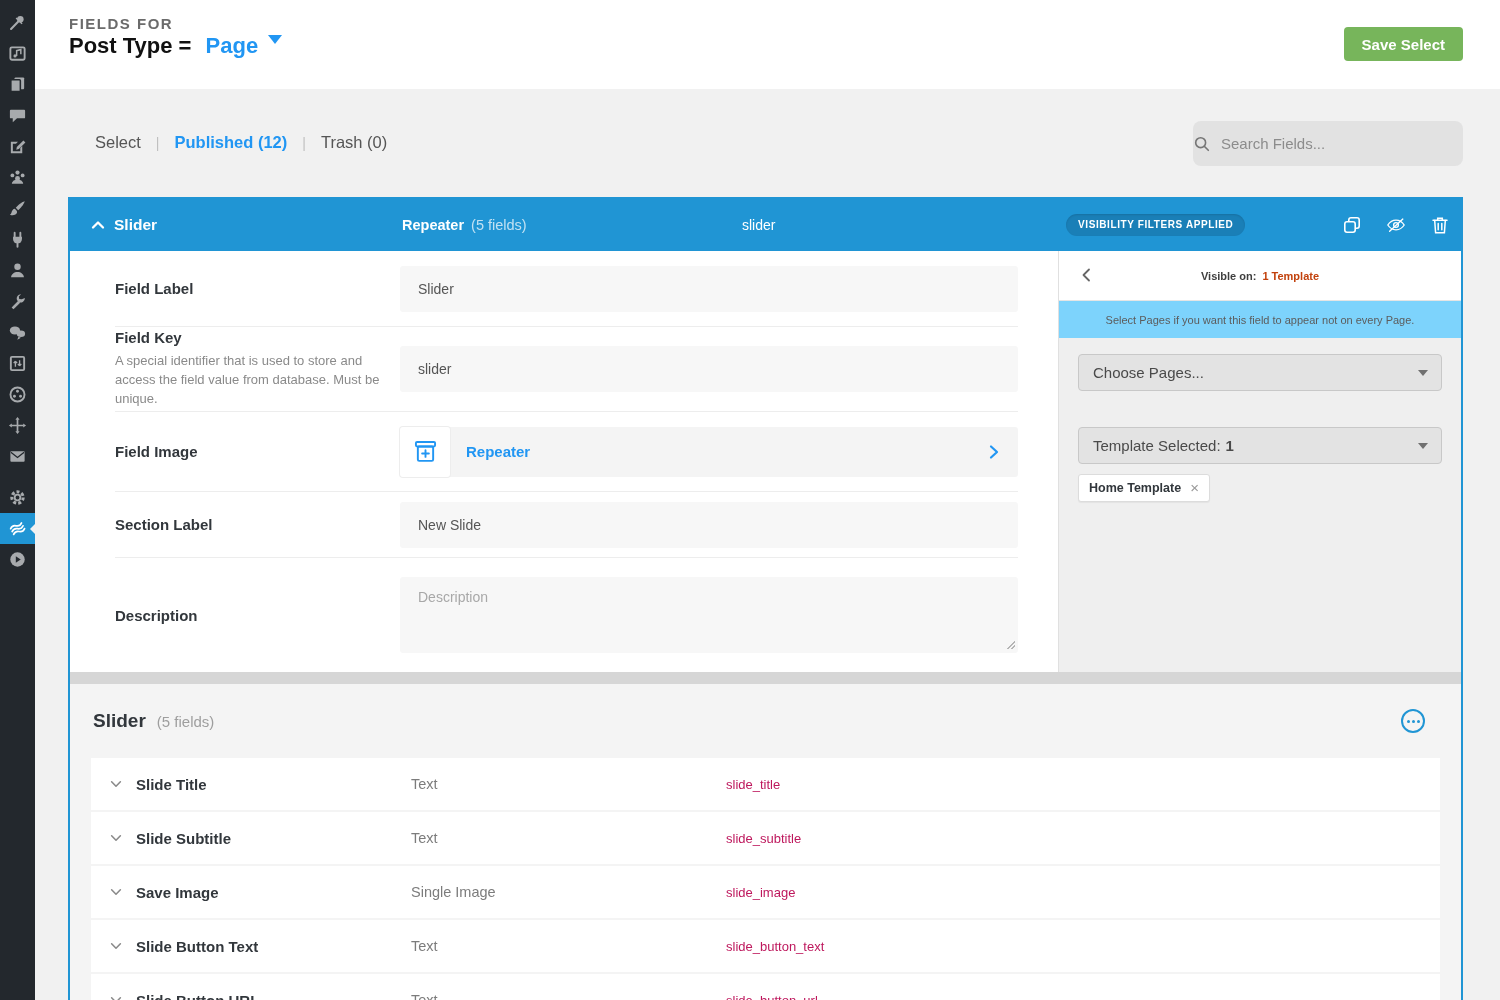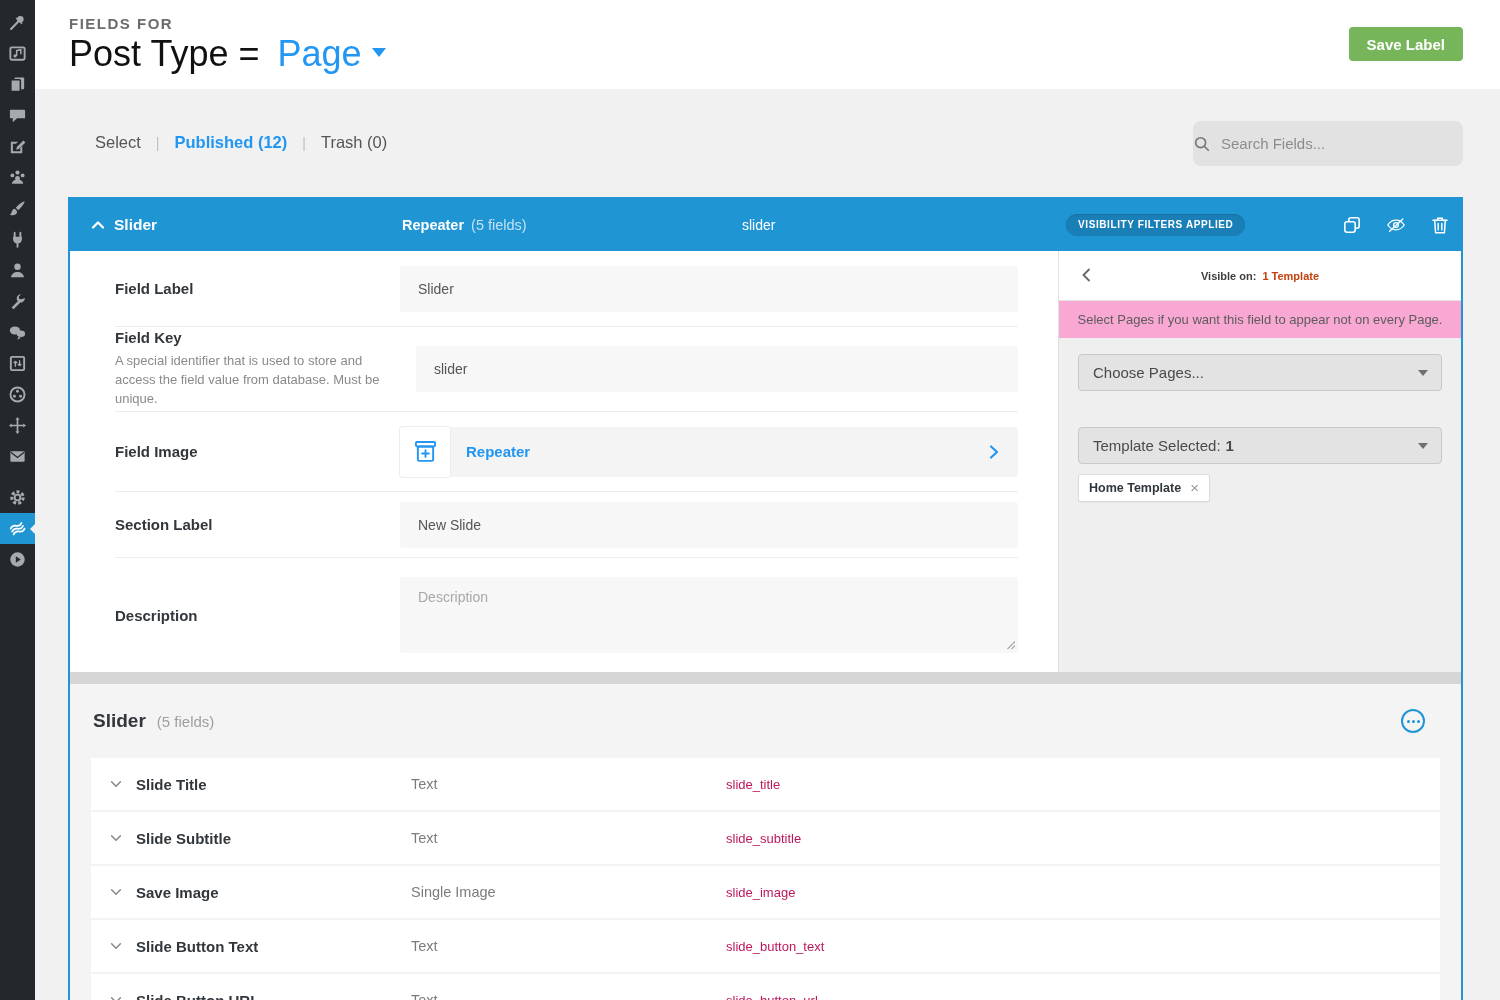--- a/index.html
+++ b/index.html
@@ -14,21 +14,21 @@
   .sb-item svg { width:19px; height:19px; display:block; }
   .sb-item.gap { margin-top:10px; }
   .sb-item.active { background:#2095d4; color:#ffffff; }
   .sb-item.active::after { content:""; position:absolute; right:0; top:50%; margin-top:-5px;
              border:5px solid transparent; border-right-color:#f1f1f1; }
 
   
   .topbar { position:absolute; left:35px; top:0; width:1465px; height:89px; background:#fff; }
   .title-block { position:absolute; left:34px; top:15px; }
   .eyebrow { font-size:15px; font-weight:700; letter-spacing:1.5px; color:#6b6b6b; }
-  .page-title { font-size:36px; font-weight:400; color:#111; margin-top:1px; }
+  .page-title { font-size:22px; font-weight:700; color:#111; margin-top:1px; }
   .page-title .pt-link { color:#2196f3; margin-left:8px; }
   .caret-down-blue { display:inline-block; width:0; height:0; border:7px solid transparent;
              border-top:9px solid #2196f3; margin-left:10px; vertical-align:2px; }
   .save-btn { position:absolute; right:37px; top:27px; height:34px; padding:0 18px;
              background:#77b55b; border:none; border-radius:4px; color:#fff;
              font-size:15px; font-weight:700; font-family:inherit; cursor:pointer; }
 
   
   .tabs { position:absolute; left:95px; top:133px; font-size:16.5px; color:#555;
           display:flex; align-items:center; }
@@ -63,21 +63,21 @@
   .panel-body { display:flex; flex-direction:row; height:421px; flex:none; background:#fff; }
 
   
   .form { flex:1; padding:0 40px 0 45px; }
   .frow { display:flex; align-items:center; border-bottom:1px solid #ededed; }
   .frow.last { border-bottom:none; }
   .frow-label { width:285px; flex:none; padding-right:15px; }
   .flabel { font-size:15px; font-weight:700; color:#32373c; }
   .fhelp { font-size:13px; color:#8a8a8a; line-height:1.45; margin-top:6px; }
   .frow-input { flex:1; }
-  .h1{height:76px;} .h2{height:85px;gap:16px;} .h3{height:80px;} .h4{height:66px;} .h5{height:114px;}
+  .h1{height:76px;} .h2{height:85px;} .h3{height:80px;} .h4{height:66px;} .h5{height:114px;}
   .ginput { width:100%; height:46px; background:#f7f7f7; border:none; border-radius:3px;
            font-size:14px; color:#555; padding:0 18px; font-family:inherit; outline:none; }
   .gtextarea { width:100%; height:76px; background:#f7f7f7; border:none; border-radius:3px;
            font-size:14px; color:#555; padding:12px 18px; font-family:inherit; outline:none;
            resize:none; display:block; }
   .gtextarea::placeholder, .ginput::placeholder { color:#a8a8a8; }
   .ta-wrap { position:relative; }
   .ta-wrap::after { content:""; position:absolute; right:3px; bottom:4px; width:9px; height:9px;
            background:linear-gradient(135deg, transparent 55%, #b5b5b5 55%, #b5b5b5 65%,
            transparent 65%, transparent 75%, #b5b5b5 75%, #b5b5b5 85%, transparent 85%); }
@@ -91,22 +91,22 @@
   .type-chevron { position:absolute; right:15px; top:16px; width:18px; height:18px; }
 
   
   .vis { width:403px; flex:none; border-left:1px solid #e0e0e0; display:flex;
          flex-direction:column; }
   .vis-head { height:50px; flex:none; background:#fff; border-bottom:1px solid #e5e5e5;
          display:flex; align-items:center; justify-content:center; position:relative;
          font-size:11px; font-weight:600; color:#3f3f3f; }
   .vis-back { position:absolute; left:20px; top:16px; width:16px; height:16px; cursor:pointer; }
   .vis-link { color:#c2410c; margin-left:6px; cursor:pointer; }
-  .vis-note { height:37px; flex:none; background:#f9a8d4; display:flex; align-items:center;
-         justify-content:center; font-size:13px; color:#5c5c5c; }
+  .vis-note { height:37px; flex:none; background:#7dd3fc; display:flex; align-items:center;
+         justify-content:center; font-size:11px; color:#5c5c5c; }
   .vis-body { flex:1; background:#efefef; padding:16px 19px; }
   .vselect { height:37px; background:#e3e3e3; border:1px solid #c8c8c8; border-radius:4px;
          display:flex; align-items:center; padding:0 14px; font-size:15px; color:#4a4a4a;
          position:relative; cursor:pointer; }
   .vselect .vcaret { position:absolute; right:13px; top:15px; width:0; height:0;
          border:5px solid transparent; border-top:6px solid #707070; }
   .vselect.second { margin-top:36px; }
   .vsel-count { font-weight:700; margin-left:5px; }
   .chip { display:inline-flex; align-items:center; margin-top:10px; background:#fff;
          border:1px solid #dcdcdc; border-radius:3px; padding:6px 10px; font-size:12.5px;
@@ -298,21 +298,21 @@
   </div>
 
 <div class="topbar">
   <div class="title-block">
     <div class="eyebrow">FIELDS FOR</div>
     <div class="page-title">
       <span>Post Type =</span>
       <span class="pt-link">Page</span><span class="caret-down-blue"></span>
     </div>
   </div>
-  <button class="save-btn">Save Label</button>
+  <button class="save-btn">Save Select</button>
 </div>
 
 <div class="tabs">
   <span class="tab">Select</span>
   <span class="tab-sep">|</span>
   <span class="tab active">Published (12)</span>
   <span class="tab-sep">|</span>
   <span class="tab">Trash (0)</span>
 </div>
 

